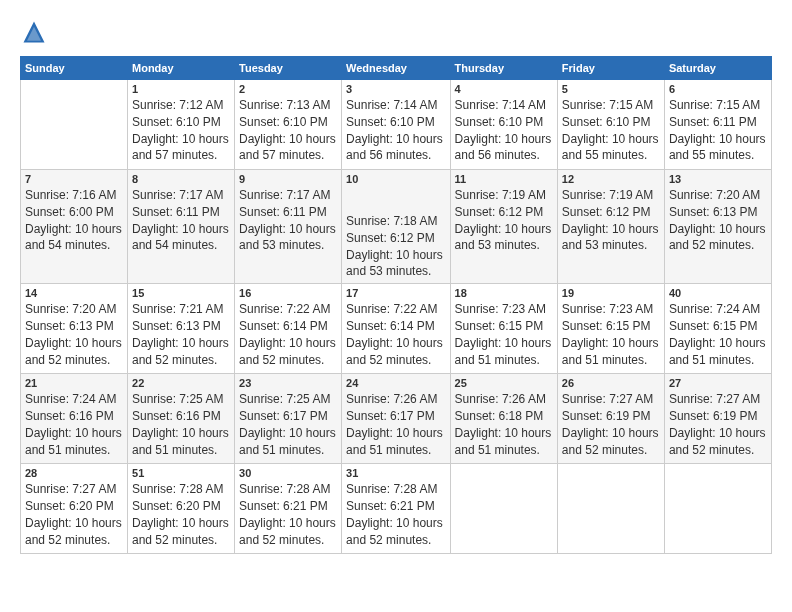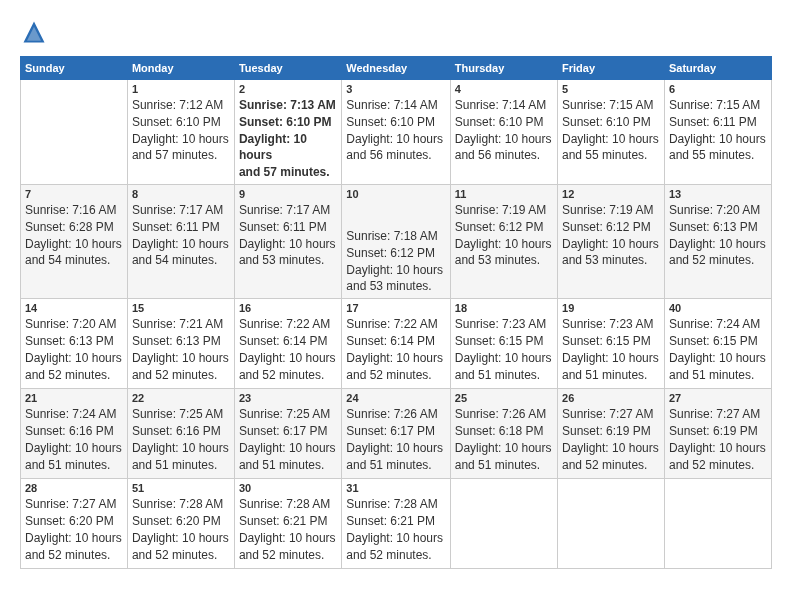--- a/index.html
+++ b/index.html
@@ -139,21 +139,21 @@
           <td class="empty-cell"></td>
           <td>
             <span class="day-number">1</span>
             <div class="cell-content" style="white-space: pre-line;">Sunrise: 7:12 AM
 Sunset: 6:10 PM
 Daylight: 10 hours
 and 57 minutes.</div>
           </td>
           <td>
             <span class="day-number">2</span>
-            <div class="cell-content" style="white-space: pre-line; font-weight: bold;">Sunrise: 7:13 AM
+            <div class="cell-content" style="white-space: pre-line;">Sunrise: 7:13 AM
 Sunset: 6:10 PM
 Daylight: 10 hours
 and 57 minutes.</div>
           </td>
           <td>
             <span class="day-number">3</span>
             <div class="cell-content" style="white-space: pre-line;">Sunrise: 7:14 AM
 Sunset: 6:10 PM
 Daylight: 10 hours
 and 56 minutes.</div>
@@ -177,21 +177,21 @@
             <div class="cell-content" style="white-space: pre-line;">Sunrise: 7:15 AM
 Sunset: 6:11 PM
 Daylight: 10 hours
 and 55 minutes.</div>
           </td>
         </tr>
         <tr>
           <td>
             <span class="day-number">7</span>
             <div class="cell-content" style="white-space: pre-line;">Sunrise: 7:16 AM
-Sunset: 6:28 PM
+Sunset: 6:00 PM
 Daylight: 10 hours
 and 54 minutes.</div>
           </td>
           <td>
             <span class="day-number">8</span>
             <div class="cell-content" style="white-space: pre-line;">Sunrise: 7:17 AM
 Sunset: 6:11 PM
 Daylight: 10 hours
 and 54 minutes.</div>
           </td>

